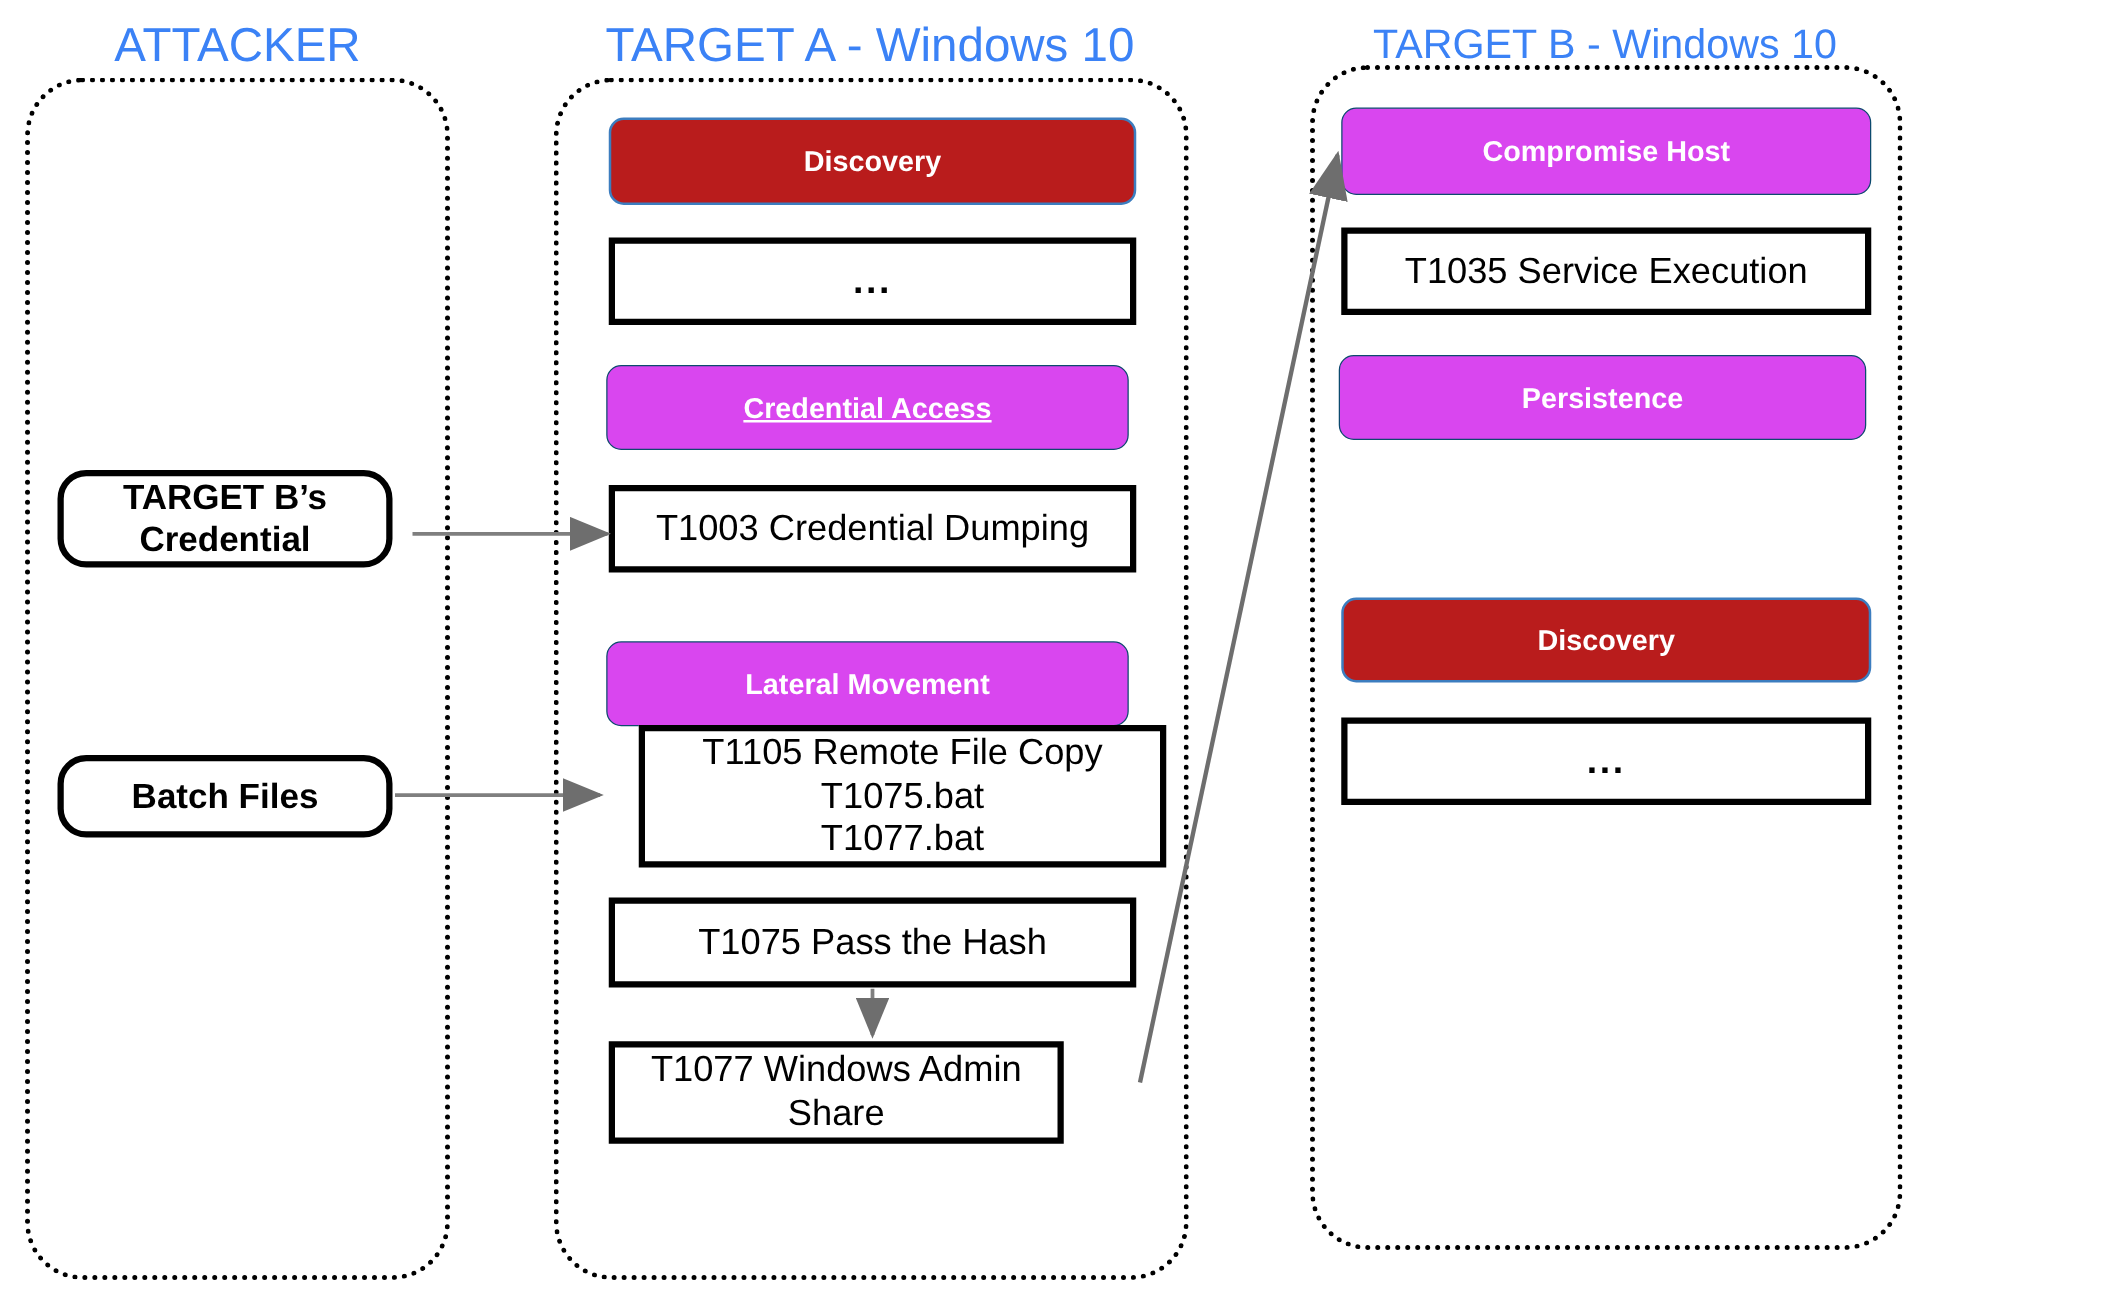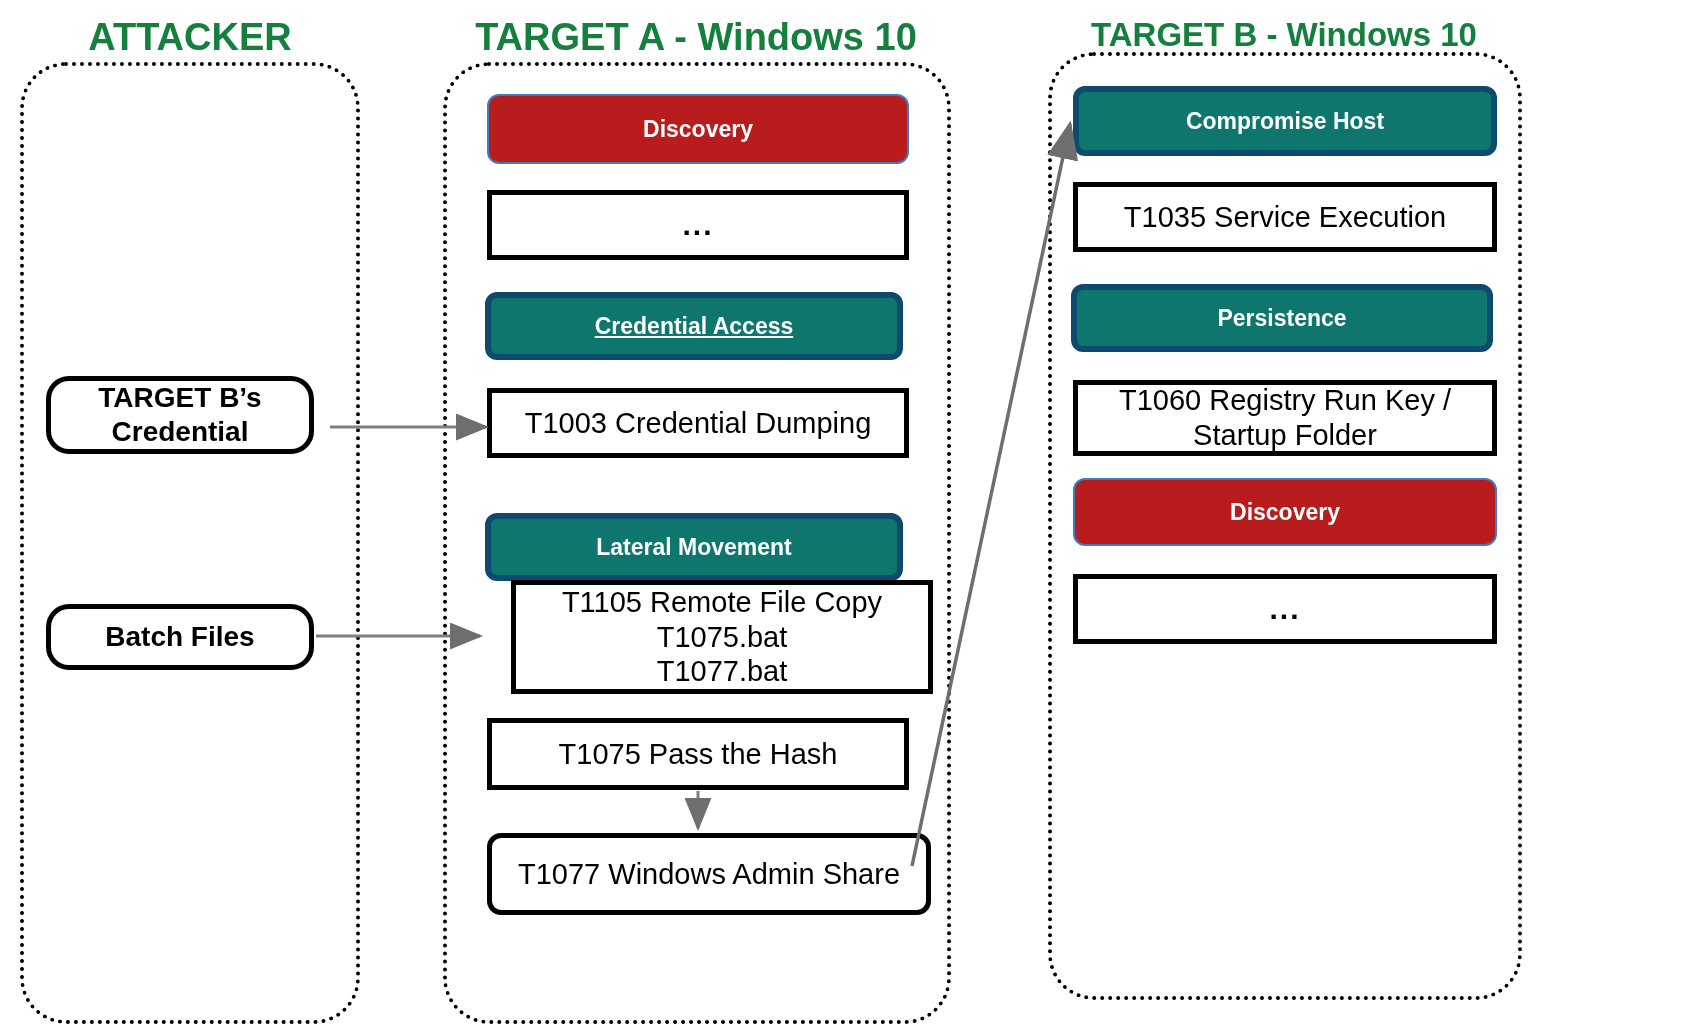--- a/index.html
+++ b/index.html
@@ -16,22 +16,22 @@
     width: 1700px;
     height: 1032px;
     overflow: hidden;
     background: #ffffff;
   }
 
   
   .col-title {
     position: absolute;
     text-align: center;
-    font-weight: bold;
-    color: #15803d;
+    font-weight: normal;
+    color: #3b82f6;
     white-space: nowrap;
     letter-spacing: 0px;
   }
   #title-attacker { left: 20px;   top: 16px; width: 340px; font-size: 38px; }
   #title-target-a { left: 440px;  top: 16px; width: 512px; font-size: 38px; }
   #title-target-b { left: 1040px; top: 16px; width: 488px; font-size: 33px; }
 
   
   .zone {
     position: absolute;
@@ -51,21 +51,21 @@
     border-radius: 12px;
     display: flex;
     align-items: center;
     justify-content: center;
     font-weight: bold;
     color: #ffffff;
     text-align: center;
     font-size: 23px;
     line-height: 1.15;
   }
-  .tactic.dark  { background: #0f766e; border: 6px solid #0c4a6e; }
+  .tactic.dark  { background: #d946ef; border: 1px solid #0c4a6e; }
   .tactic.light { background: #b91c1c; border: 2px solid #3C7DBF; }
 
   
   .technique {
     position: absolute;
     box-sizing: border-box;
     background: #ffffff;
     border: 5px solid #000000;
     display: flex;
     align-items: center;
@@ -118,29 +118,28 @@
   <div class="tactic dark" style="left:485px; top:292px; width:418px; height:68px;text-decoration:underline;">Credential Access</div>
 
   <div class="technique" style="left:487px; top:388px; width:422px; height:70px;">T1003 Credential Dumping</div>
 
   <div class="tactic dark" style="left:485px; top:489px; width:418px; height:68px;margin-top:24px;">Lateral Movement</div>
 
   <div class="technique" style="left:511px; top:580px; width:422px; height:114px;">T1105 Remote File Copy<br>T1075.bat<br>T1077.bat</div>
 
   <div class="technique" style="left:487px; top:718px; width:422px; height:72px;">T1075 Pass the Hash</div>
 
-  <div class="technique" style="left:487px; top:833px; width:444px; height:82px;border-radius:14px;">T1077 Windows Admin Share</div>
+  <div class="technique" style="left:487px; top:833px; width:364px; height:82px;">T1077 Windows Admin Share</div>
 
   <div class="tactic dark" style="left:1073px; top:86px; width:424px; height:70px;">Compromise Host</div>
 
   <div class="technique" style="left:1073px; top:182px; width:424px; height:70px;">T1035 Service Execution</div>
 
   <div class="tactic dark" style="left:1071px; top:284px; width:422px; height:68px;">Persistence</div>
 
-  <div class="technique" style="left:1073px; top:380px; width:424px; height:76px;">T1060 Registry Run Key /<br>Startup Folder</div>
 
   <div class="tactic light" style="left:1073px; top:478px; width:424px; height:68px;">Discovery</div>
 
   <div class="technique" style="left:1073px; top:574px; width:424px; height:70px;">
     <span class="dots">...</span>
   </div>
 
   <svg id="arrows" viewBox="0 0 1700 1032">
     <defs>
       <marker id="ah-left" markerWidth="12" markerHeight="10" refX="11" refY="5" orient="auto" markerUnits="strokeWidth">

